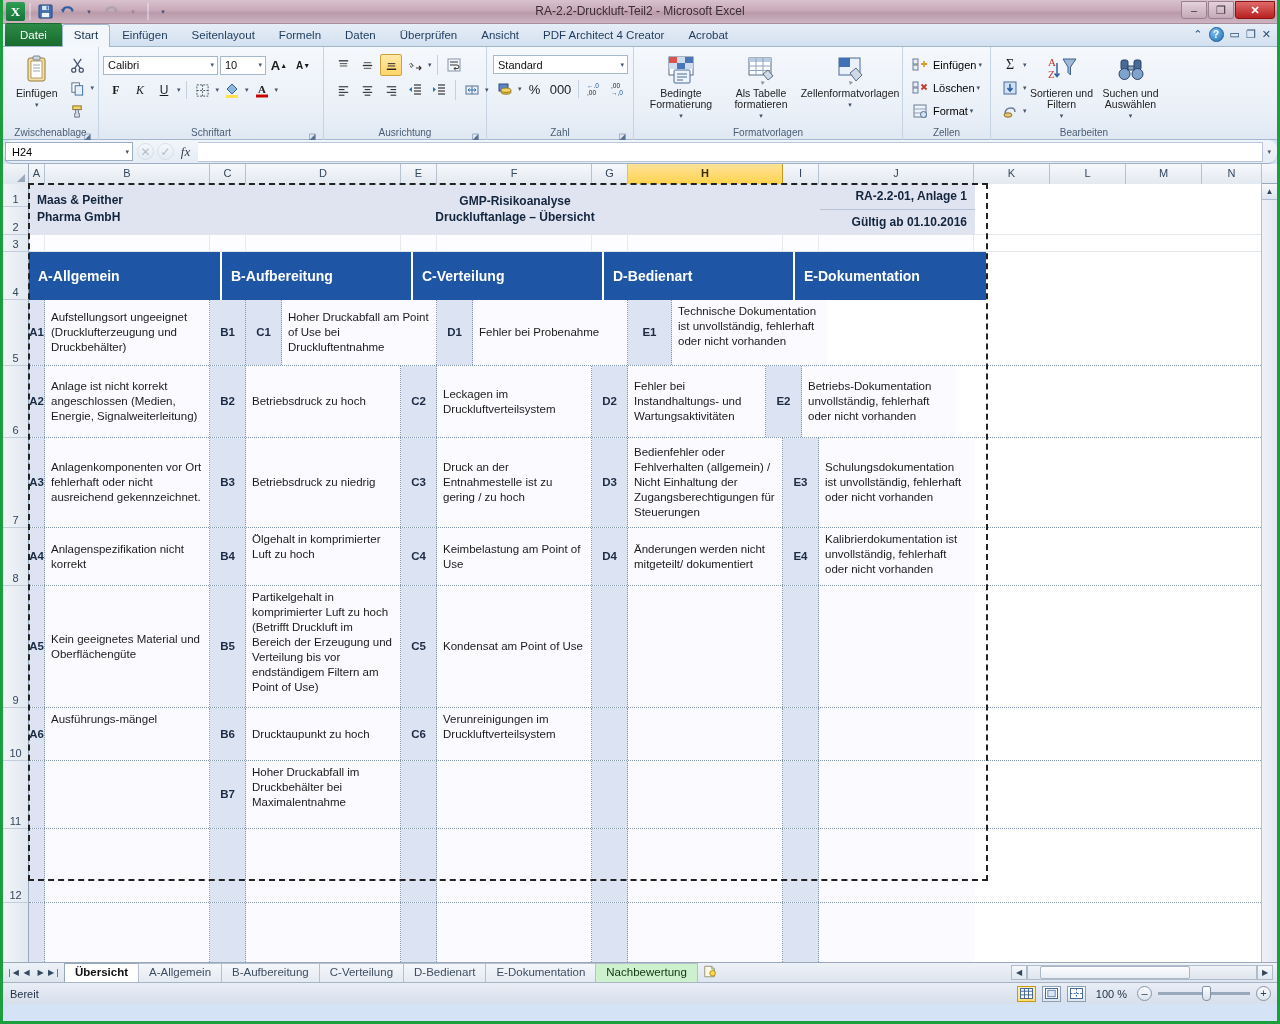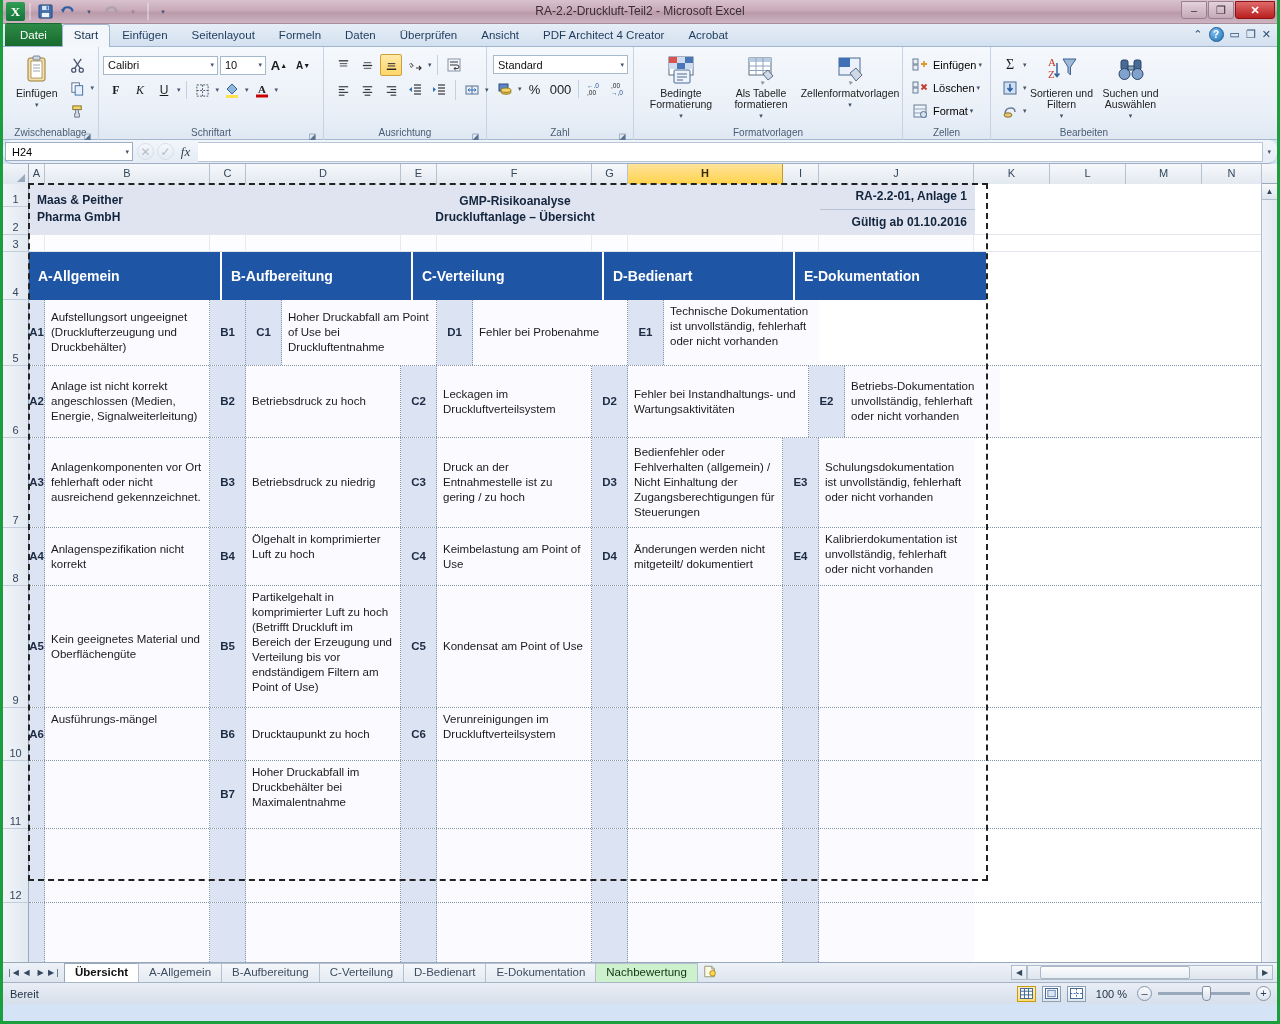--- a/index.html
+++ b/index.html
@@ -933,34 +933,34 @@
         </div>
 
         <div class="xrow" style="height:66px">
           <div class="xcell code" style="width:16px">A1</div>
           <div class="xcell desc" style="width:165px">Aufstellungsort ungeeignet (Drucklufterzeugung und Druckbehälter)</div>
           <div class="xcell code" style="width:36px">B1</div>
           <div class="xcell code" style="width:36px">C1</div>
           <div class="xcell desc" style="width:155px">Hoher Druckabfall am Point of Use bei Druckluftentnahme</div>
           <div class="xcell code" style="width:36px">D1</div>
           <div class="xcell desc" style="width:155px">Fehler bei Probenahme</div>
-          <div class="xcell code" style="width:36px">E1</div>
+          <div class="xcell code" style="width:44px">E1</div>
           <div class="xcell desc nb" style="width:155px;align-items:flex-start">Technische Dokumentation ist unvollständig, fehlerhaft oder nicht vorhanden</div>
           <div style="flex:1;background:#fff"></div>
         </div>
 
         <div class="xrow" style="height:72px">
           <div class="xcell code" style="width:16px">A2</div>
           <div class="xcell desc" style="width:165px">Anlage ist nicht korrekt angeschlossen (Medien, Energie, Signalweiterleitung)</div>
           <div class="xcell code" style="width:36px">B2</div>
           <div class="xcell desc" style="width:155px">Betriebsdruck zu hoch</div>
           <div class="xcell code" style="width:36px">C2</div>
           <div class="xcell desc" style="width:155px">Leckagen im Druckluftverteilsystem</div>
           <div class="xcell code" style="width:36px">D2</div>
-          <div class="xcell desc" style="width:181px">Fehler bei Instandhaltungs- und Wartungsaktivitäten</div>
+          <div class="xcell desc" style="width:138px">Fehler bei Instandhaltungs- und Wartungsaktivitäten</div>
           <div class="xcell code" style="width:36px">E2</div>
           <div class="xcell desc nb" style="width:155px">Betriebs-Dokumentation unvollständig, fehlerhaft oder nicht vorhanden</div>
           <div style="flex:1;background:#fff"></div>
         </div>
 
         <div class="xrow" style="height:90px">
           <div class="xcell code" style="width:16px">A3</div>
           <div class="xcell desc" style="width:165px">Anlagenkomponenten vor Ort fehlerhaft oder nicht ausreichend gekennzeichnet.</div>
           <div class="xcell code" style="width:36px">B3</div>
           <div class="xcell desc" style="width:155px">Betriebsdruck zu niedrig</div>

